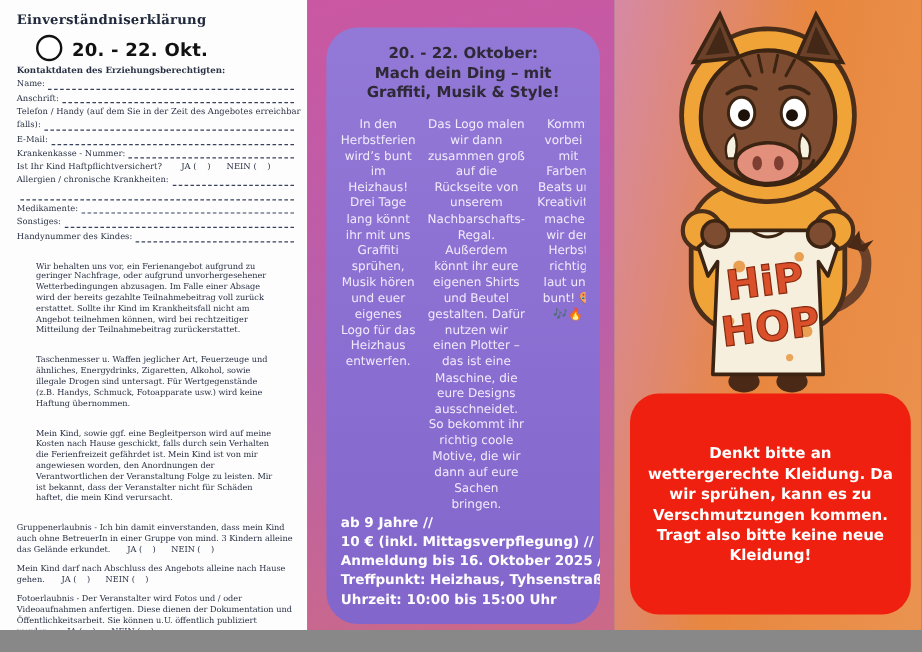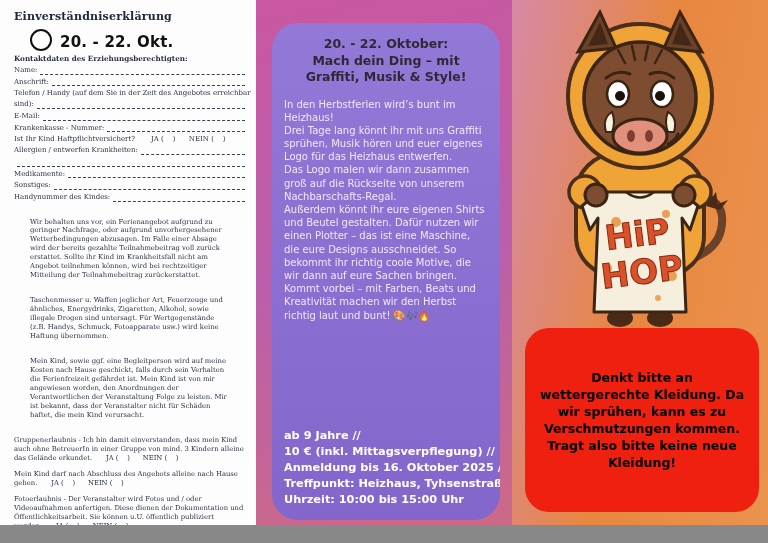--- a/index.html
+++ b/index.html
@@ -27,32 +27,32 @@
   .sig-col1{width:58px;}
   .sig-col2{flex:1;margin-left:26px;}
   .sig-line{border-top:1px dashed #39425c;margin-bottom:2px;height:0;}
 
   
   .panel-middle{background:linear-gradient(168deg,#ca57a1 0%,#b95fab 48%,#cd6a86 100%);}
   .event-card{position:absolute;left:16px;top:23px;width:228px;height:497px;border-radius:26px;
     background:linear-gradient(180deg,#9379d7 0%,#8a6ed1 55%,#8366cb 100%);
     box-sizing:border-box;padding:13px 12px 12px 12px;display:flex;flex-direction:column;overflow:hidden;}
   .card-heading{font-weight:bold;font-size:12.5px;line-height:1.32;color:#2e2936;text-align:center;white-space:pre-line;}
-  .card-body{flex:1 1 auto;overflow:hidden;margin-top:12px;display:flex;flex-direction:column;
-    color:#f0eafb;font-size:10px;line-height:1.32;text-align:left;}
+  .card-body{flex:1 1 auto;overflow:hidden;margin-top:12px;display:flex;flex-direction:row;gap:10px;
+    color:#f0eafb;font-size:10px;line-height:1.32;text-align:center;}
   .card-body p{margin:0;white-space:pre-line;}
   .card-info{margin-top:auto;font-weight:bold;color:#ffffff;font-size:11.3px;line-height:1.42;}
   .card-info div{white-space:nowrap;}
 
   
   .panel-right{background:linear-gradient(100deg,#d689a5 0%,#e8873f 48%,#ea9350 100%);}
   .boar-svg{position:absolute;left:28px;top:6px;}
   .alert-box{position:absolute;left:13px;top:328px;width:234px;height:184px;background:#ef200f;border-radius:24px;
     box-sizing:border-box;padding:12px 10px;display:flex;flex-direction:column;gap:13px;justify-content:center;
-    color:#000000;font-weight:bold;font-size:12.5px;line-height:1.36;text-align:center;}
+    color:#ffffff;font-weight:bold;font-size:12.5px;line-height:1.36;text-align:center;}
   .alert-box p{margin:0;}
 </style>
 </head>
 <body>
 
 <div class="page">
 
   <section class="panel panel-left">
     <h1 class="form-title">Einverständniserklärung</h1>
 
@@ -77,21 +77,21 @@
           <span class="fill"></span>
 
         </div>
 
         <div class="f-row">
           <span class="lbl">Telefon / Handy (auf dem Sie in der Zeit des Angebotes erreichbar</span>
 
         </div>
 
         <div class="f-row">
-          <span class="lbl">sind):</span>
+          <span class="lbl">falls):</span>
           <span class="fill"></span>
 
         </div>
 
         <div class="f-row">
           <span class="lbl">E-Mail:</span>
           <span class="fill"></span>
 
         </div>
 
@@ -101,21 +101,21 @@
 
         </div>
 
         <div class="f-row">
           <span class="lbl">Ist Ihr Kind Haftpflichtversichert?</span>
 
           <span class="janein">JA (    )      NEIN (    )</span>
         </div>
 
         <div class="f-row">
-          <span class="lbl">Allergien / entwerfen Krankheiten:</span>
+          <span class="lbl">Allergien / chronische Krankheiten:</span>
           <span class="fill"></span>
 
         </div>
 
         <div class="f-row">
           <span class="lbl"></span>
           <span class="fill"></span>
 
         </div>
 

